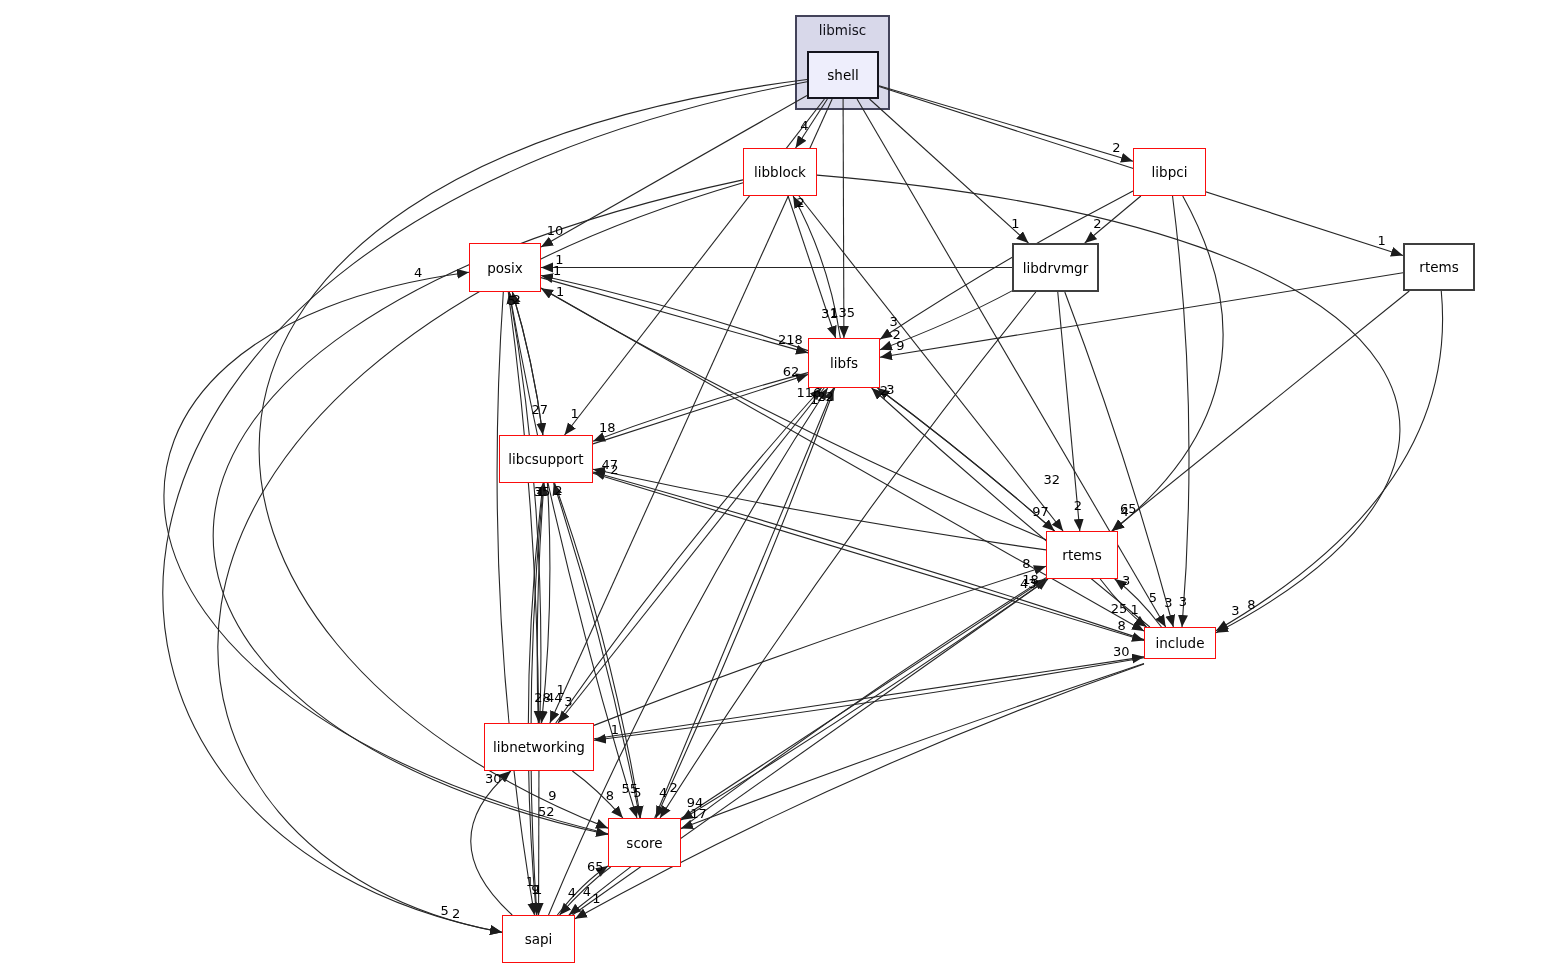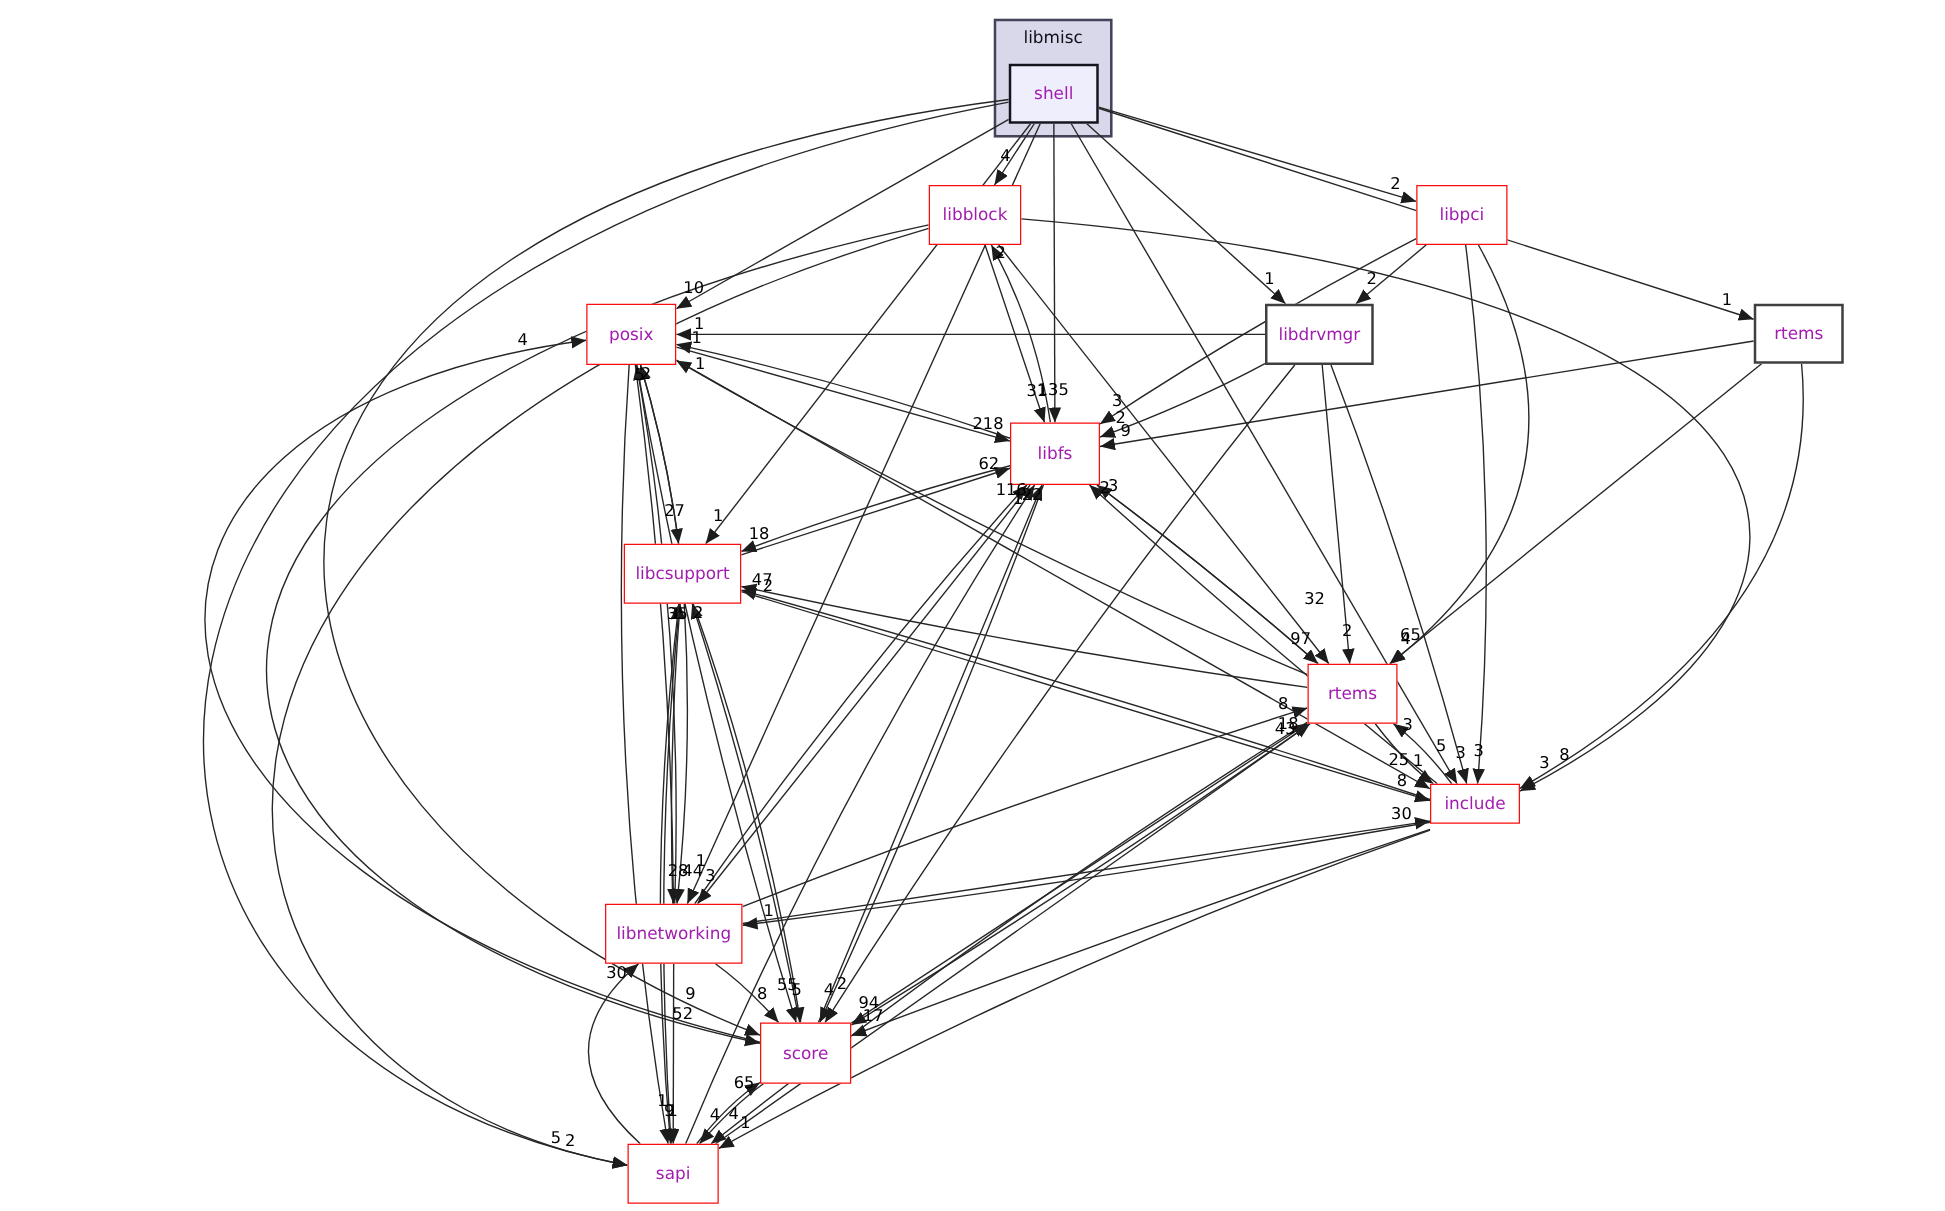--- a/index.html
+++ b/index.html
@@ -1,21 +1,21 @@
 <!DOCTYPE html>
 <html style="--red-border: #fb0d0d; --dark-border: #3f3f3f; --cluster-fill: #d8d8ea; --cluster-border: #43435a; --shell-fill: #eeeefc;"><head>
 <meta charset="utf-8">
 <style>
   html,body{margin:0;padding:0;background:#ffffff;}
   body{width:1556px;height:969px;font-family:"DejaVu Sans",sans-serif;}
   #stage{position:relative;width:1556px;height:969px;overflow:hidden;background:#fff;}
   .cluster{position:absolute;background:var(--cluster-fill,#d8d8ea);border:2px solid var(--cluster-border,#43435a);box-sizing:border-box;z-index:1;}
   .cluster-label{position:absolute;top:5px;left:0;width:100%;text-align:center;font-size:13.5px;color:#101018;}
   #edges{position:absolute;left:0;top:0;z-index:2;}
-  .node{position:absolute;display:flex;align-items:center;justify-content:center;background:#ffffff;font-size:13.5px;color:#a21caf;box-sizing:border-box;z-index:3;cursor:pointer;}
+  .node{position:absolute;display:flex;align-items:center;justify-content:center;background:#ffffff;font-size:13.5px;color:#000000;box-sizing:border-box;z-index:3;cursor:pointer;}
   .node.red{border:1.5px solid var(--red-border,#fb0d0d);}
   .node.dark{border:2px solid var(--dark-border,#3f3f3f);}
   .node.shellbox{border:2px solid #14141e;background:var(--shell-fill,#eeeefc);}
   .edge-label{position:absolute;font-size:13px;color:#000;transform:translate(-55%,-115%);z-index:4;white-space:nowrap;line-height:1;}
 </style>
 </head>
 <body>
 
 <div id="stage">
   <div class="cluster" id="cluster" style="left: 795px; top: 15px; width: 95px; height: 95px;">

